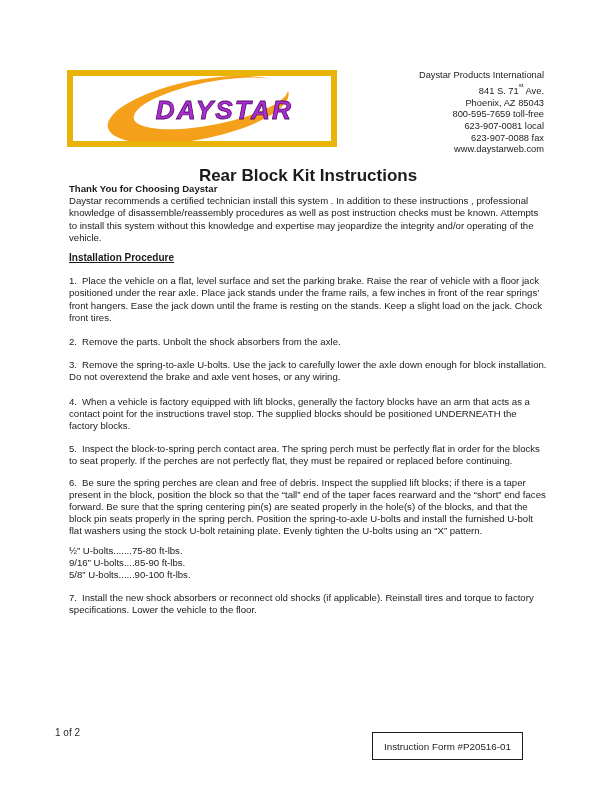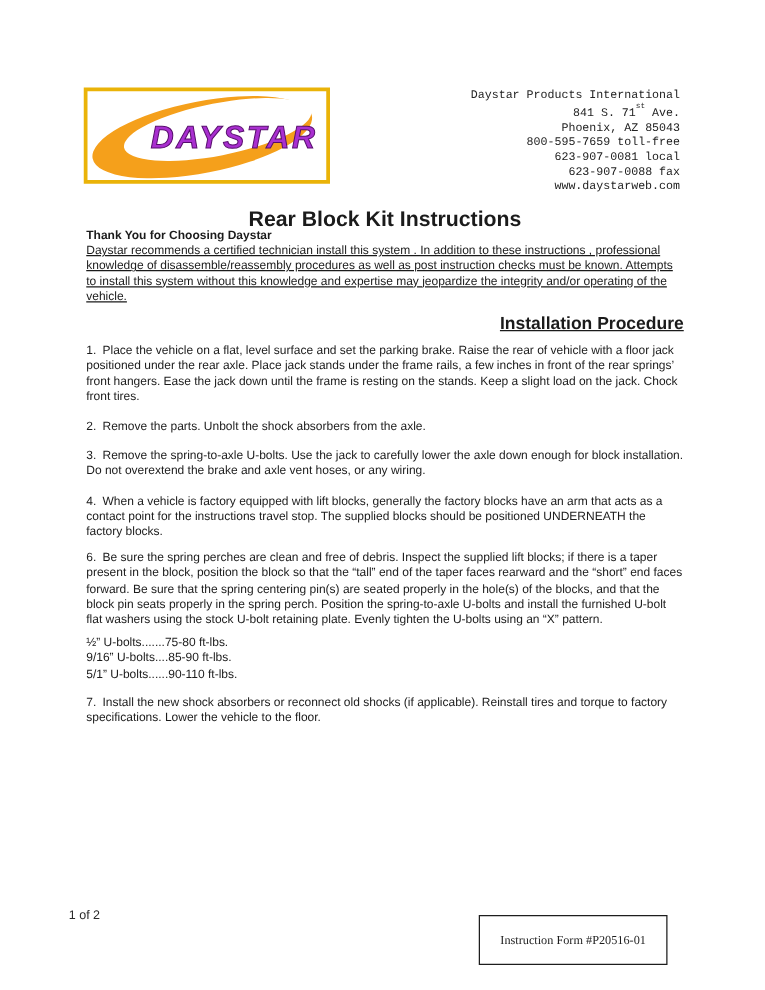--- a/index.html
+++ b/index.html
@@ -7,45 +7,45 @@
     width:612px;height:792px;
     background:#ffffff;
     font-family:"Liberation Sans",sans-serif;
     color:#1b1b1b;
     position:relative;
     overflow:hidden;
   }
   .page{position:absolute;inset:0;}
   
   .header{position:absolute;left:67px;top:70px;width:477px;display:flex;justify-content:space-between;align-items:flex-start;}
-  .logo-box{width:197px;height:77px;border:3px solid #eab308;box-sizing:border-box;background:#fff;}
+  .logo-box{width:270px;height:77px;border:6px solid #eab308;box-sizing:border-box;background:#fff;}
   .logo-box svg{display:block;width:100%;height:100%;}
   .logo-box svg text{font-family:"Liberation Sans",sans-serif;}
-  .address{text-align:right;font-size:9.3px;line-height:11.7px;color:#222;font-family:Liberation Mono, monospace;}
+  .address{text-align:right;font-size:9.3px;line-height:11.7px;color:#222;}
   .address sup{font-size:6.2px;position:relative;top:-3px;}
   
   .content{position:absolute;left:69px;top:147px;width:478px;font-size:9.6px;line-height:12.2px;}
   .doc-title{font-size:17px;line-height:15px;font-weight:bold;text-align:center;margin:21px 0 0 0;}
   .intro-heading{font-weight:bold;margin:11px 0 0 0;}
   .content p{margin:0;}
-  .mt0{margin-top:0 !important;text-decoration:underline;}
+  .mt0{margin-top:0 !important;}
   .mt7{margin-top:7px !important;}
   .mt9{margin-top:9px !important;}
   .mt11{margin-top:11px !important;}
   .mt12{margin-top:12px !important;}
-  .proc-heading{font-size:14px;line-height:12.2px;font-weight:bold;text-align:right;text-decoration:underline;margin:8px 0 0 0;}
+  .proc-heading{font-size:10px;line-height:12.2px;font-weight:bold;text-align:left;text-decoration:underline;margin:8px 0 0 0;}
   .step-num{margin-right:5px;}
   .torque div{line-height:12.2px;}
   
   .page-number{position:absolute;left:55px;top:727px;font-size:10px;color:#2a2a2a;}
   .form-box{
-    position:absolute;left:383px;top:732px;width:151px;height:40px;
+    position:absolute;left:372px;top:732px;width:151px;height:28px;
     border:1.5px solid #1d1d1d;box-sizing:border-box;
     display:flex;align-items:center;justify-content:center;
-    font-size:9.8px;color:#1d1d1d;background:#fff;font-family:Liberation Serif, serif;
+    font-size:9.8px;color:#1d1d1d;background:#fff;
   }
 </style>
 </head>
 <body>
 
 <div class="page">
 
   <div class="header">
     <div class="logo-box">
       <svg viewBox="0 0 233 77" aria-hidden="true">
@@ -70,26 +70,27 @@
 
     <p class="intro-heading">Thank You for Choosing Daystar</p>
     <p class="mt0">Daystar recommends a certified technician install this system . In addition to these instructions , professional knowledge of disassemble/reassembly procedures as well as post instruction checks must be known. Attempts to install this system without this knowledge and expertise may jeopardize the integrity and/or operating of the vehicle.</p>
 
     <h2 class="proc-heading">Installation Procedure</h2>
 
     <p class="mt11"><span class="step-num">1.</span><span>Place the vehicle on a flat, level surface and set the parking brake.  Raise the rear of vehicle with a floor jack positioned under the rear axle. Place jack stands under the frame rails, a few inches in front of the rear springs’ front hangers. Ease the jack down until the frame is resting on the stands. Keep a slight load on the jack. Chock front tires.</span></p>
     <p class="mt12"><span class="step-num">2.</span><span>Remove the parts.  Unbolt the shock absorbers from the axle.</span></p>
     <p class="mt11"><span class="step-num">3.</span><span>Remove the spring-to-axle U-bolts. Use the jack to carefully lower the axle down enough for block installation. Do not overextend the brake and axle vent hoses, or any wiring.</span></p>
     <p class="mt12"><span class="step-num">4.</span><span>When a vehicle is factory equipped with lift blocks, generally the factory blocks have an arm that acts as a contact point for the instructions travel stop.  The supplied blocks should be positioned UNDERNEATH the factory blocks.</span></p>
+    <p class="mt11"><span class="step-num">5.</span><span>Inspect the block-to-spring perch contact area. The spring perch must be perfectly flat in order for the blocks to seat properly.  If the perches are not perfectly flat, they must be repaired or replaced before continuing.</span></p>
     <p class="mt9"><span class="step-num">6.</span><span>Be sure the spring perches are clean and free of debris.  Inspect the supplied lift blocks; if there is a taper present in the block, position the block so that the “tall” end of the taper faces rearward and the “short” end faces forward.  Be sure that the spring centering pin(s) are seated properly in the hole(s) of the blocks, and that the block pin seats properly in the spring perch.  Position the spring-to-axle U-bolts and install the furnished U-bolt flat washers using the stock U-bolt retaining plate. Evenly tighten the U-bolts using an “X” pattern.</span></p>
 
     <div class="torque mt7">
       <div>½” U-bolts.......75-80 ft-lbs.</div>
       <div>9/16” U-bolts....85-90 ft-lbs.</div>
-      <div>5/1” U-bolts......90-110 ft-lbs.</div>
+      <div>5/8” U-bolts......90-100 ft-lbs.</div>
     </div>
 
     <p class="mt11"><span class="step-num">7.</span><span>Install the new shock absorbers or reconnect old shocks (if applicable). Reinstall tires and torque to factory specifications.  Lower the vehicle to the floor.</span></p>
   </div>
 
   <div class="page-number">1 of 2</div>
   <div class="form-box">
     <span>Instruction Form #P20516-01</span>
   </div>
 

